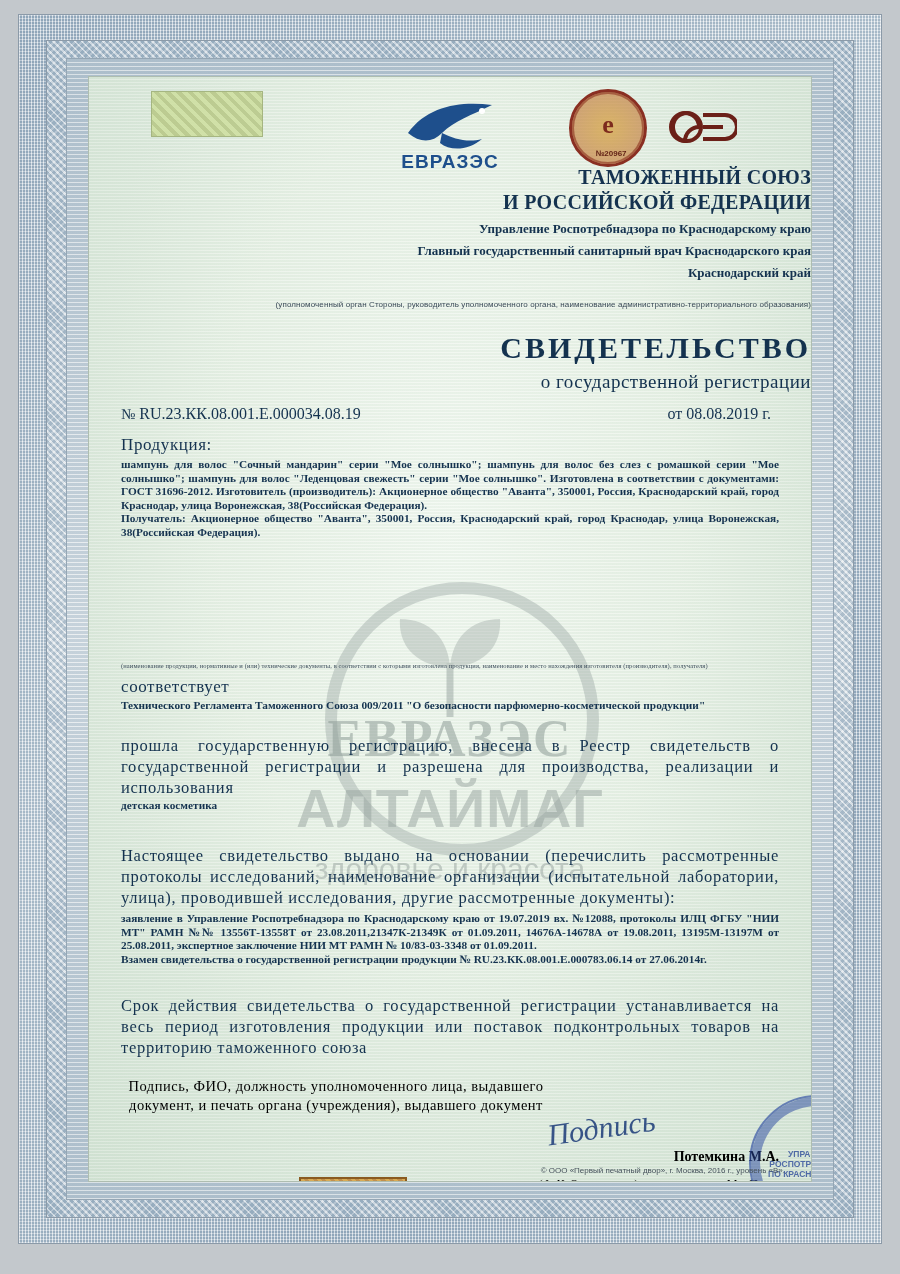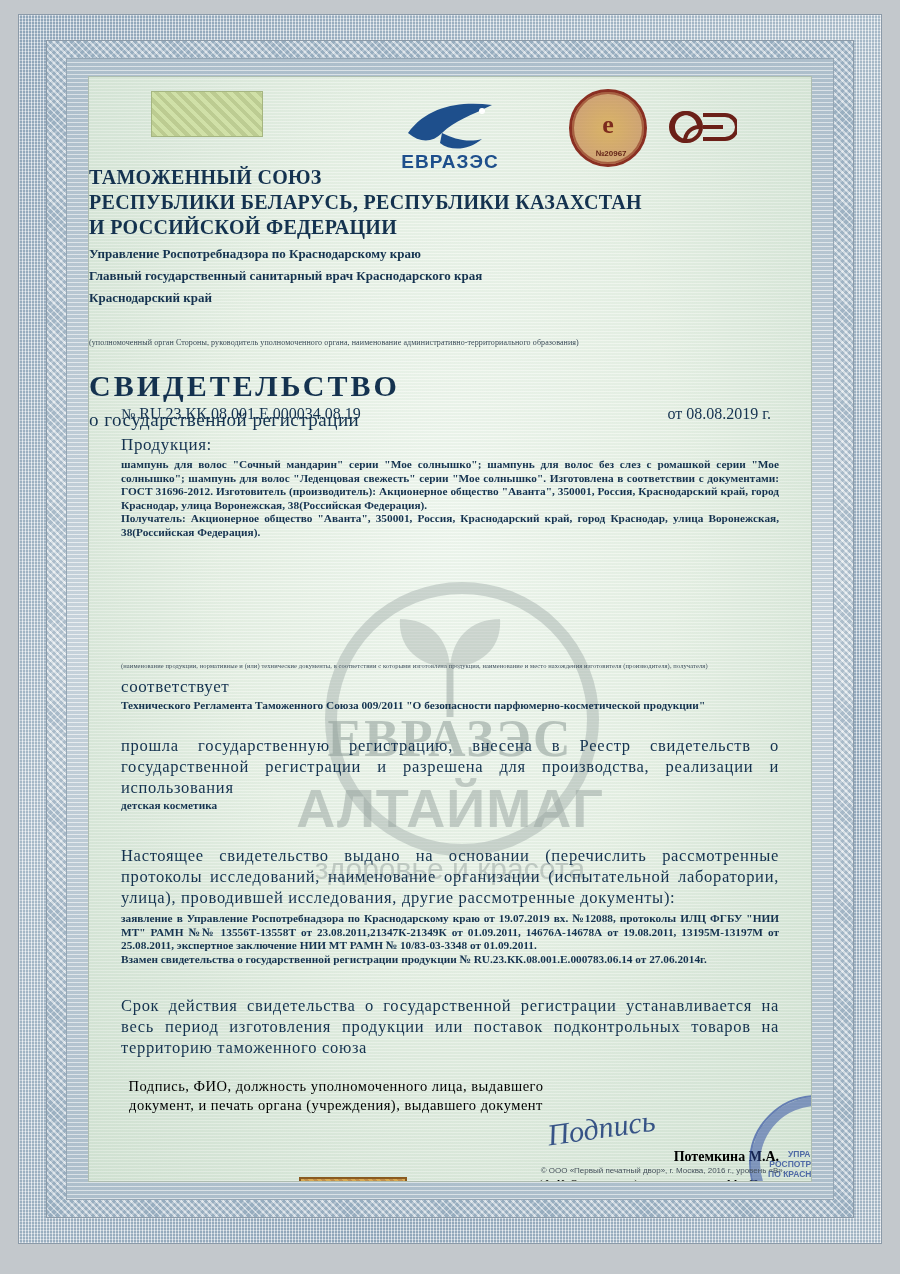--- a/index.html
+++ b/index.html
@@ -180,41 +180,41 @@
     left: 576px;
     top: 28px;
     width: 72px;
     height: 44px;
     color: #6b2018;
   }
   .header-block {
     position: absolute;
     left: 0; right: 0;
     top: 88px;
-    text-align: left;
+    text-align: right;
   }
   .h-main {
     font-family: "Liberation Serif", serif;
     font-weight: bold;
     font-size: 20px;
     line-height: 25px;
     color: #14324f;
     letter-spacing: .3px;
   }
   .h-sub {
     margin-top: 5px;
     font-family: "Liberation Serif", serif;
     font-weight: bold;
     font-size: 13px;
     line-height: 17px;
     color: #14324f;
   }
   .fineprint {
-    margin-top: 32px;
-    font-family: Liberation Serif, serif;
+    margin-top: 19px;
+    font-family: Liberation Sans, sans-serif;
     font-size: 8px;
     color: #3a4a58;
     letter-spacing: .1px;
   }
   .title-main {
     margin-top: 22px;
     font-family: "Liberation Serif", serif;
     font-weight: bold;
     font-size: 30px;
     letter-spacing: 3px;
@@ -410,21 +410,20 @@
 
     <svg class="se-mark" viewBox="0 0 72 44">
       <path d="M34 22 a14 14 0 1 0 -14 14 a14 14 0 0 1 14 -14 Z" fill="none" stroke="#6b2018" stroke-width="4"></path>
       <circle cx="22" cy="22" r="14" fill="none" stroke="#6b2018" stroke-width="4"></circle>
       <path d="M38 10 h22 a12 12 0 0 1 0 24 h-22" fill="none" stroke="#6b2018" stroke-width="4"></path>
       <path d="M38 22 h20" stroke="#6b2018" stroke-width="4"></path>
     </svg>
 
     <div class="header-block">
       <div class="h-main">ТАМОЖЕННЫЙ СОЮЗ</div>
-      <div class="h-main">РЕСПУБЛИКИ БЕЛАРУСЬ, РЕСПУБЛИКИ КАЗАХСТАН</div>
       <div class="h-main">И РОССИЙСКОЙ ФЕДЕРАЦИИ</div>
       <div class="h-sub">Управление Роспотребнадзора по Краснодарскому краю</div>
       <div class="h-sub">Главный государственный санитарный врач Краснодарского края</div>
       <div class="h-sub">Краснодарский край</div>
       <div class="fineprint">(уполномоченный орган Стороны, руководитель уполномоченного органа, наименование административно-территориального образования)</div>
       <div class="title-main">СВИДЕТЕЛЬСТВО</div>
       <div class="title-sub">о государственной регистрации</div>
     </div>
 
     <div class="numrow">

